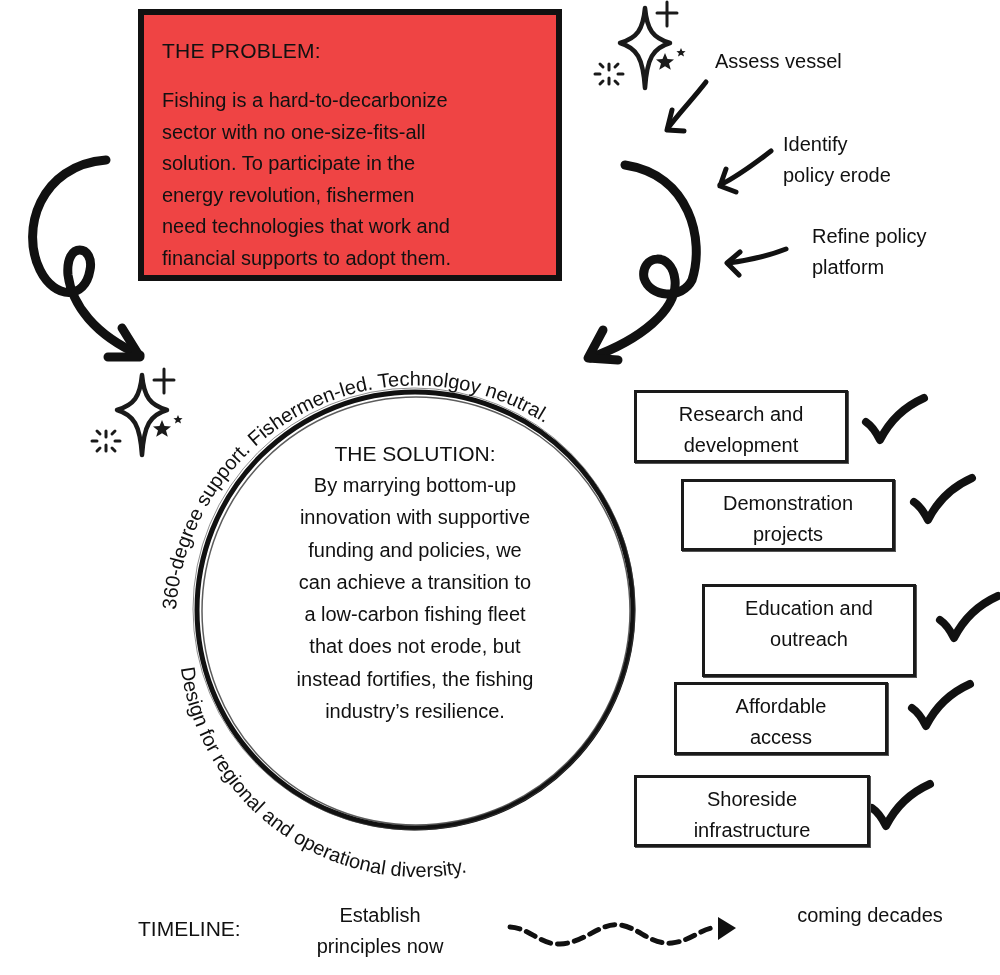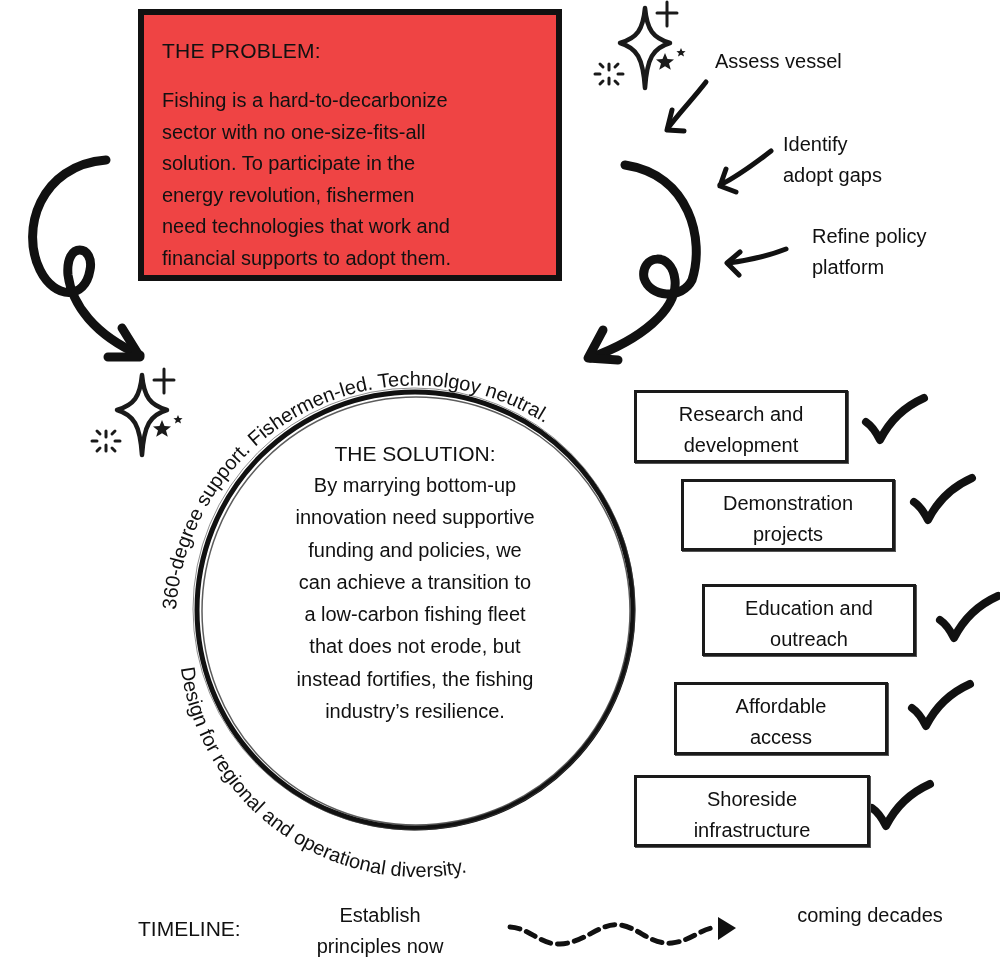--- a/index.html
+++ b/index.html
@@ -131,50 +131,50 @@
     <span>need technologies that work and</span>
     <span>financial supports to adopt them.</span>
   </div>
 </div>
 
 <div class="step" style="left:715px; top:46px;">
   <span>Assess vessel</span>
 </div>
 <div class="step" style="left:783px; top:129px;">
   <span>Identify</span>
-  <span>adopt gaps</span>
+  <span>policy erode</span>
 </div>
 <div class="step" style="left:812px; top:221px;">
   <span>Refine policy</span>
   <span>platform</span>
 </div>
 
 <div id="solution" class="abs">
   <div id="solution-title">THE SOLUTION:</div>
   <div id="solution-body">
     <span>By marrying bottom-up</span>
-    <span>innovation need supportive</span>
+    <span>innovation with supportive</span>
     <span>funding and policies, we</span>
     <span>can achieve a transition to</span>
     <span>a low-carbon fishing fleet</span>
     <span>that does not erode, but</span>
     <span>instead fortifies, the fishing</span>
     <span>industry’s resilience.</span>
   </div>
 </div>
 
 <div class="pillar" style="left:634px; top:390px; width:214px; height:73px;">
   <span>Research and</span>
   <span>development</span>
 </div>
 <div class="pillar" style="left:681px; top:479px; width:214px; height:72px;">
   <span>Demonstration</span>
   <span>projects</span>
 </div>
-<div class="pillar" style="left:702px; top:584px; width:214px; height:72px;">
+<div class="pillar" style="left:702px; top:584px; width:214px; height:93px;">
   <span>Education and</span>
   <span>outreach</span>
 </div>
 <div class="pillar" style="left:674px; top:682px; width:214px; height:73px;">
   <span>Affordable</span>
   <span>access</span>
 </div>
 <div class="pillar" style="left:634px; top:775px; width:236px; height:72px;">
   <span>Shoreside</span>
   <span>infrastructure</span>

